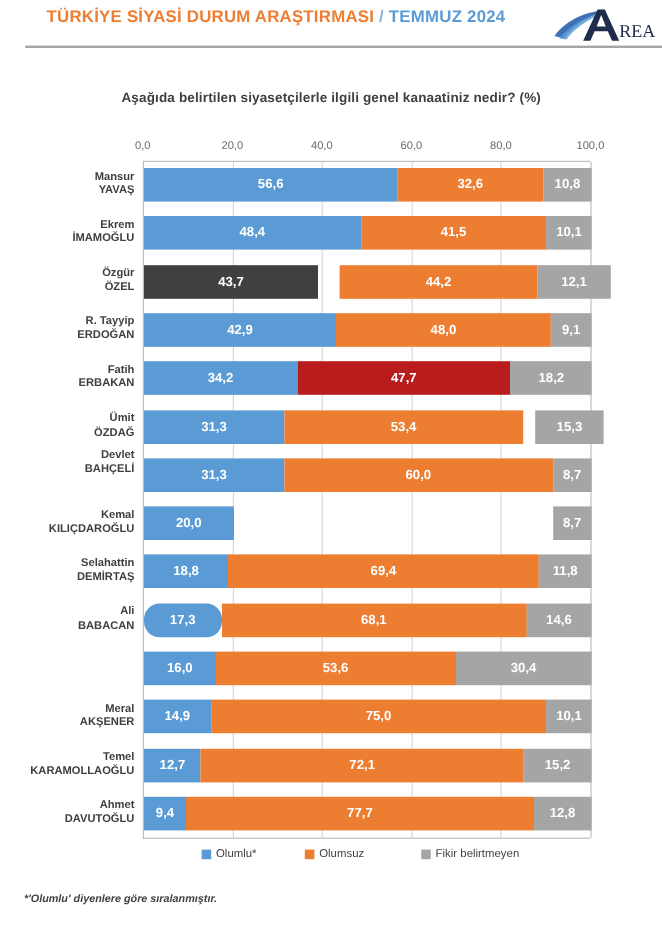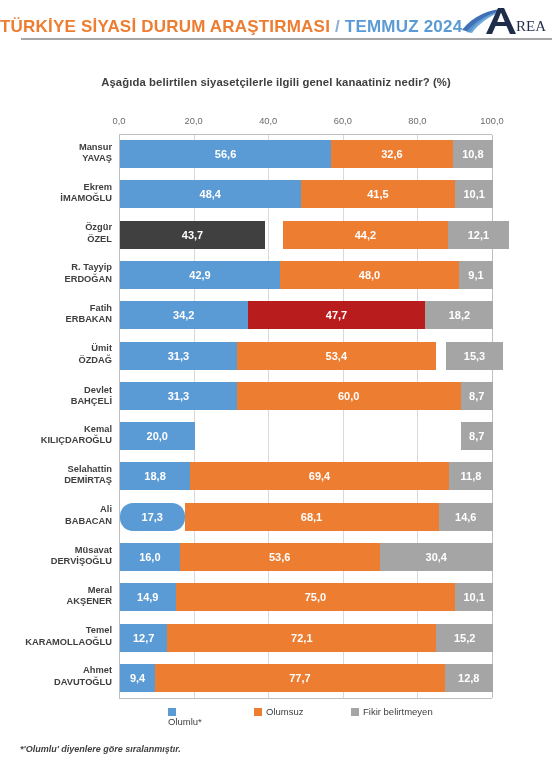--- a/index.html
+++ b/index.html
@@ -10,23 +10,23 @@
     overflow:hidden;
     position:relative;
     color:#3f3f3f;
   }
 
   
   .header{
     position:absolute;left:0;top:0;width:552px;height:44px;
   }
   .header-title{
-    position:absolute;left:0;top:17px;width:460px;
+    position:absolute;left:0;top:5px;width:460px;
     text-align:center;
-    font-size:17px;font-weight:bold;letter-spacing:.2px;
+    font-size:14px;font-weight:bold;letter-spacing:.2px;
     white-space:nowrap;
   }
   .header-title .t-orange{color:#ED7D31;}
   .header-title .t-sep{color:#8faed6;font-weight:bold;}
   .header-title .t-blue{color:#5B9BD5;}
   .header-rule{
     position:absolute;left:21px;top:38px;width:531px;height:2px;
     background:#a6a6a6;
   }
   .logo{
@@ -157,39 +157,35 @@
       <span class="last">ERDOĞAN</span>
     </div>
     <div class="lbl" style="top: 166.2px;">
       <span class="first">Fatih</span>
       <span class="last">ERBAKAN</span>
     </div>
     <div class="lbl" style="top: 206.5px;">
       <span class="first">Ümit</span>
       <span class="last">ÖZDAĞ</span>
     </div>
-    <div class="lbl" style="top: 248px; margin-left: 20px;">
+    <div class="lbl" style="top: 237px; margin-left: 20px;">
       <span class="first">Devlet</span>
       <span class="last">BAHÇELİ</span>
     </div>
     <div class="lbl" style="top: 287.1px;">
       <span class="first">Kemal</span>
       <span class="last">KILIÇDAROĞLU</span>
     </div>
     <div class="lbl" style="top: 327.4px;">
       <span class="first">Selahattin</span>
       <span class="last">DEMİRTAŞ</span>
     </div>
     <div class="lbl" style="top: 367.7px;">
       <span class="first">Ali</span>
       <span class="last">BABACAN</span>
-    </div>
-    <div class="lbl" style="top: 408px;">
-      <span class="first">Müsavat</span>
-      <span class="last">DERVİŞOĞLU</span>
     </div>
     <div class="lbl" style="top: 448.3px;">
       <span class="first">Meral</span>
       <span class="last">AKŞENER</span>
     </div>
     <div class="lbl" style="top: 488.6px;">
       <span class="first">Temel</span>
       <span class="last">KARAMOLLAOĞLU</span>
     </div>
     <div class="lbl" style="top: 528.9px;">
@@ -355,21 +351,21 @@
           <span>77,7</span>
         </div>
         <div class="bar s2" style="left: 324.883px; width: 47.744px; background: rgb(165, 165, 165);">
           <span>12,8</span>
         </div>
       </div>
     </div>
 </div>
 
 <div class="legend">
-    <div class="legend-item" style="left: 49px; flex-direction: column;">
+    <div class="legend-item" style="left: 49px;">
       <span class="legend-swatch" style="background: rgb(91, 155, 213);"></span>
       <span class="legend-text">Olumlu*</span>
     </div>
     <div class="legend-item" style="left: 135px;">
       <span class="legend-swatch" style="background: rgb(237, 125, 49);"></span>
       <span class="legend-text">Olumsuz</span>
     </div>
     <div class="legend-item" style="left: 232px;">
       <span class="legend-swatch" style="background: rgb(165, 165, 165);"></span>
       <span class="legend-text">Fikir belirtmeyen</span>

